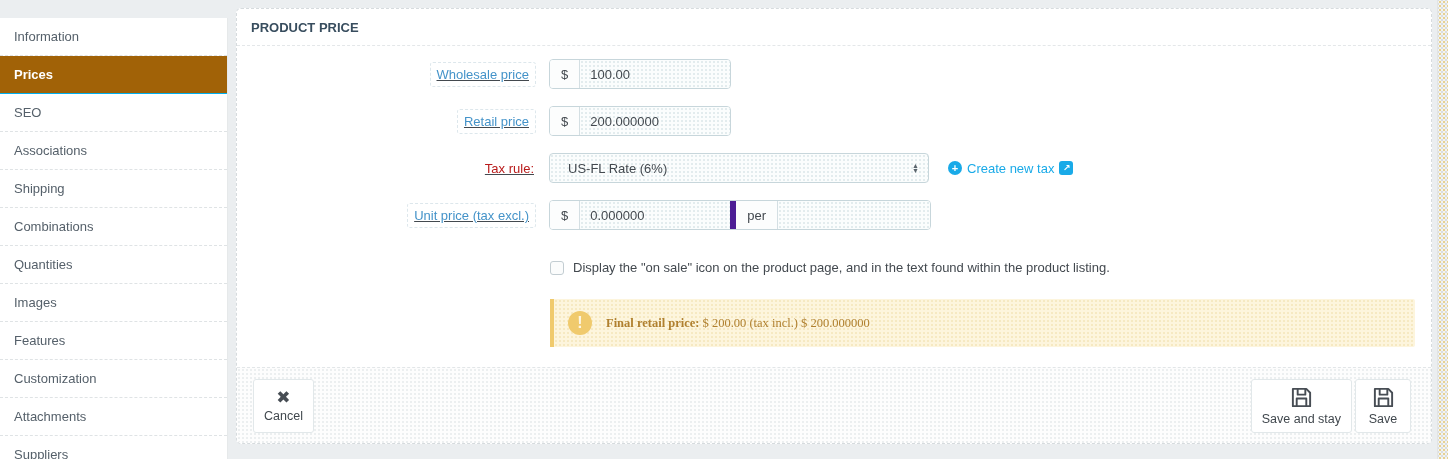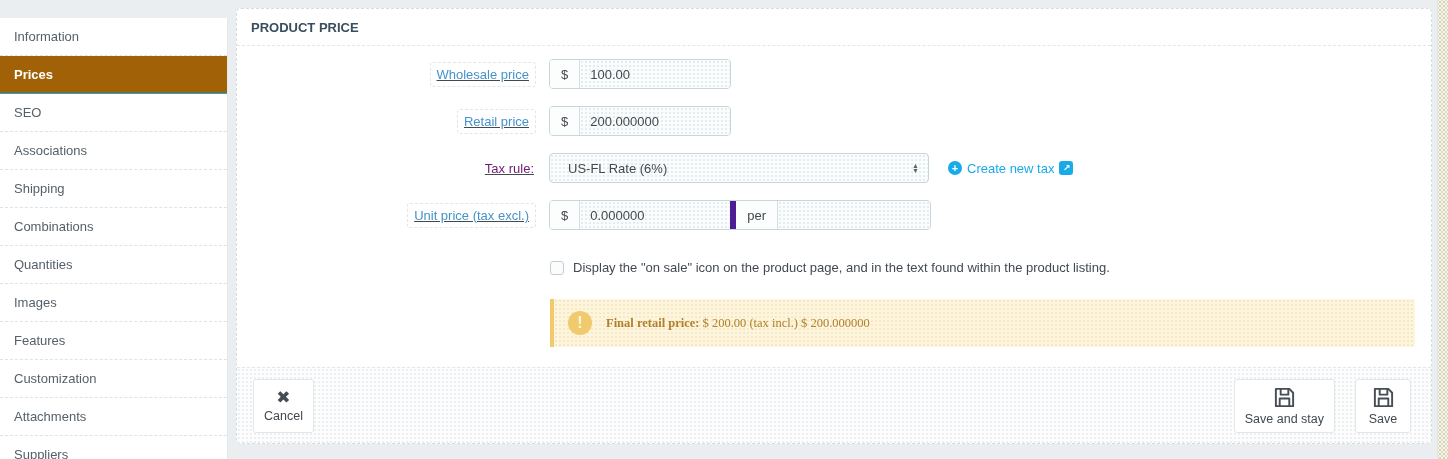--- a/index.html
+++ b/index.html
@@ -58,21 +58,21 @@
     padding-right:13px;
     text-decoration:underline;
   }
   .tooltip-label {
     color:#4493c9;
     padding:4px 6px;
     border:1px dashed #dde7ec;
     border-radius:3px;
     cursor:help;
   }
-  .plain-label { color:#701a75; padding-right:2px;margin-left:16px; }
+  .plain-label { color:#b91c1c; padding-right:2px;margin-left:16px; }
   .dotted-bg {
     background-color:#fbfdfd;
     background-image: radial-gradient(#e3ecee 0.9px, transparent 1px);
     background-size:4px 4px;
   }
   .input-group {
     display:flex; align-items:stretch;
     border:1px solid #c7d6db; border-radius:4px;
     overflow:hidden; height:30px; background:#fff;
   }
@@ -153,21 +153,21 @@
   }
   .btn {
     background:#fff; border:1px solid #e2e8ea; border-radius:3px;
     display:inline-flex; flex-direction:column; align-items:center; justify-content:center;
     gap:3px; min-width:56px; height:54px; padding:5px 10px;
     color:#41484e; font-size:12.5px; cursor:pointer;
     font-family:"Liberation Sans","DejaVu Sans",sans-serif;
   }
   .btn .x-glyph { font-size:17px; line-height:17px; color:#474d54; font-weight:bold; }
   .btn svg { display:block; }
-  .btn-group-right { display:flex; gap:20px;margin-left:33px; }
+  .btn-group-right { display:flex; gap:3px;margin-left:33px; }
 </style>
 </head>
 <body>
 
 <div class="right-strip"></div>
 
 <nav class="sidebar">
   <div class="side-item">Information</div>
   <div class="side-item active">Prices</div>
   <div class="side-item">SEO</div>

